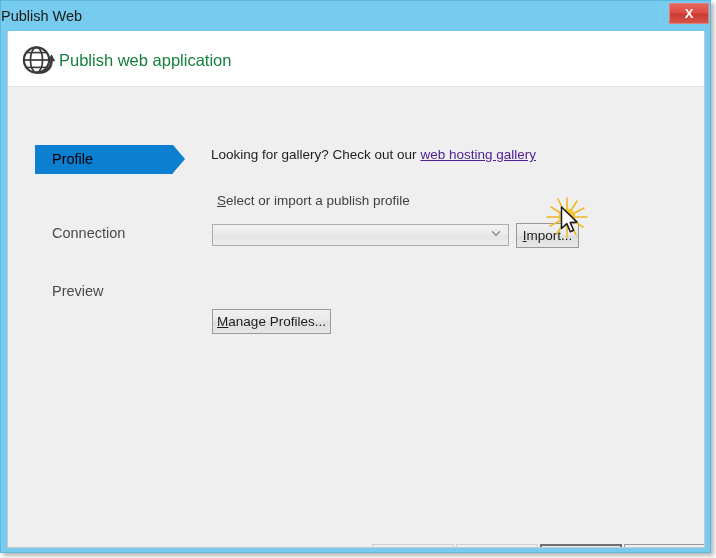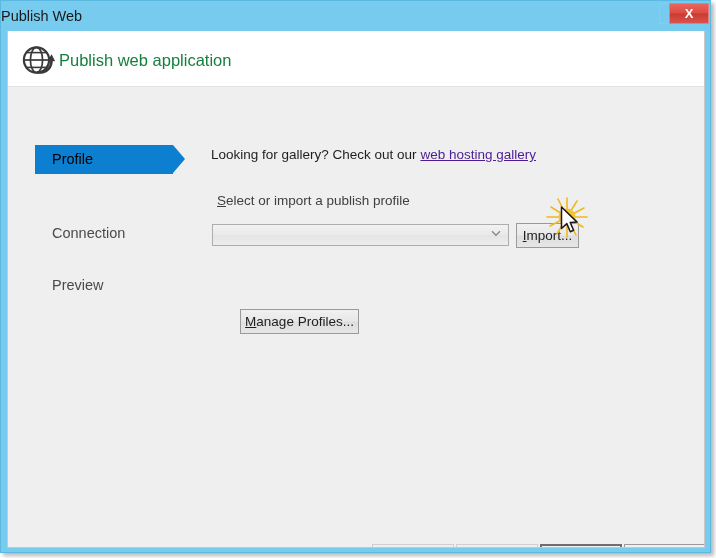--- a/index.html
+++ b/index.html
@@ -135,21 +135,21 @@
     right: -12px;
     top: 0;
     width: 0; height: 0;
     border-top: 14.5px solid transparent;
     border-bottom: 14.5px solid transparent;
     border-left: 12px solid #0C7FD0;
   }
   #nav-0 { top: 57px; }
   #nav-1 { top: 95px; margin-top: 36px; }
   #nav-2 { top: 133px; }
-  #nav-3 { top: 183px; }
+  #nav-3 { top: 189px; }
 
   
   #main {
     position: absolute;
     left: 195px; top: 57px;
     width: 503px;
     height: 460px;
   }
   #hosting-line {
     position: absolute;
@@ -219,21 +219,20 @@
 
   #import-button {
     left: 313px; top: 135px;
     width: 63px; height: 25px;
     line-height: 23px;
   }
   #manage-button {
     left: 9px; top: 221px;
     width: 119px; height: 25px;
     line-height: 23px;
-    margin-left: 28px;
   }
 
   
   #footer {
     position: absolute;
     left: 0; top: 57px;
     width: 698px; height: 460px;
     pointer-events: none;
   }
   .footer-button {

